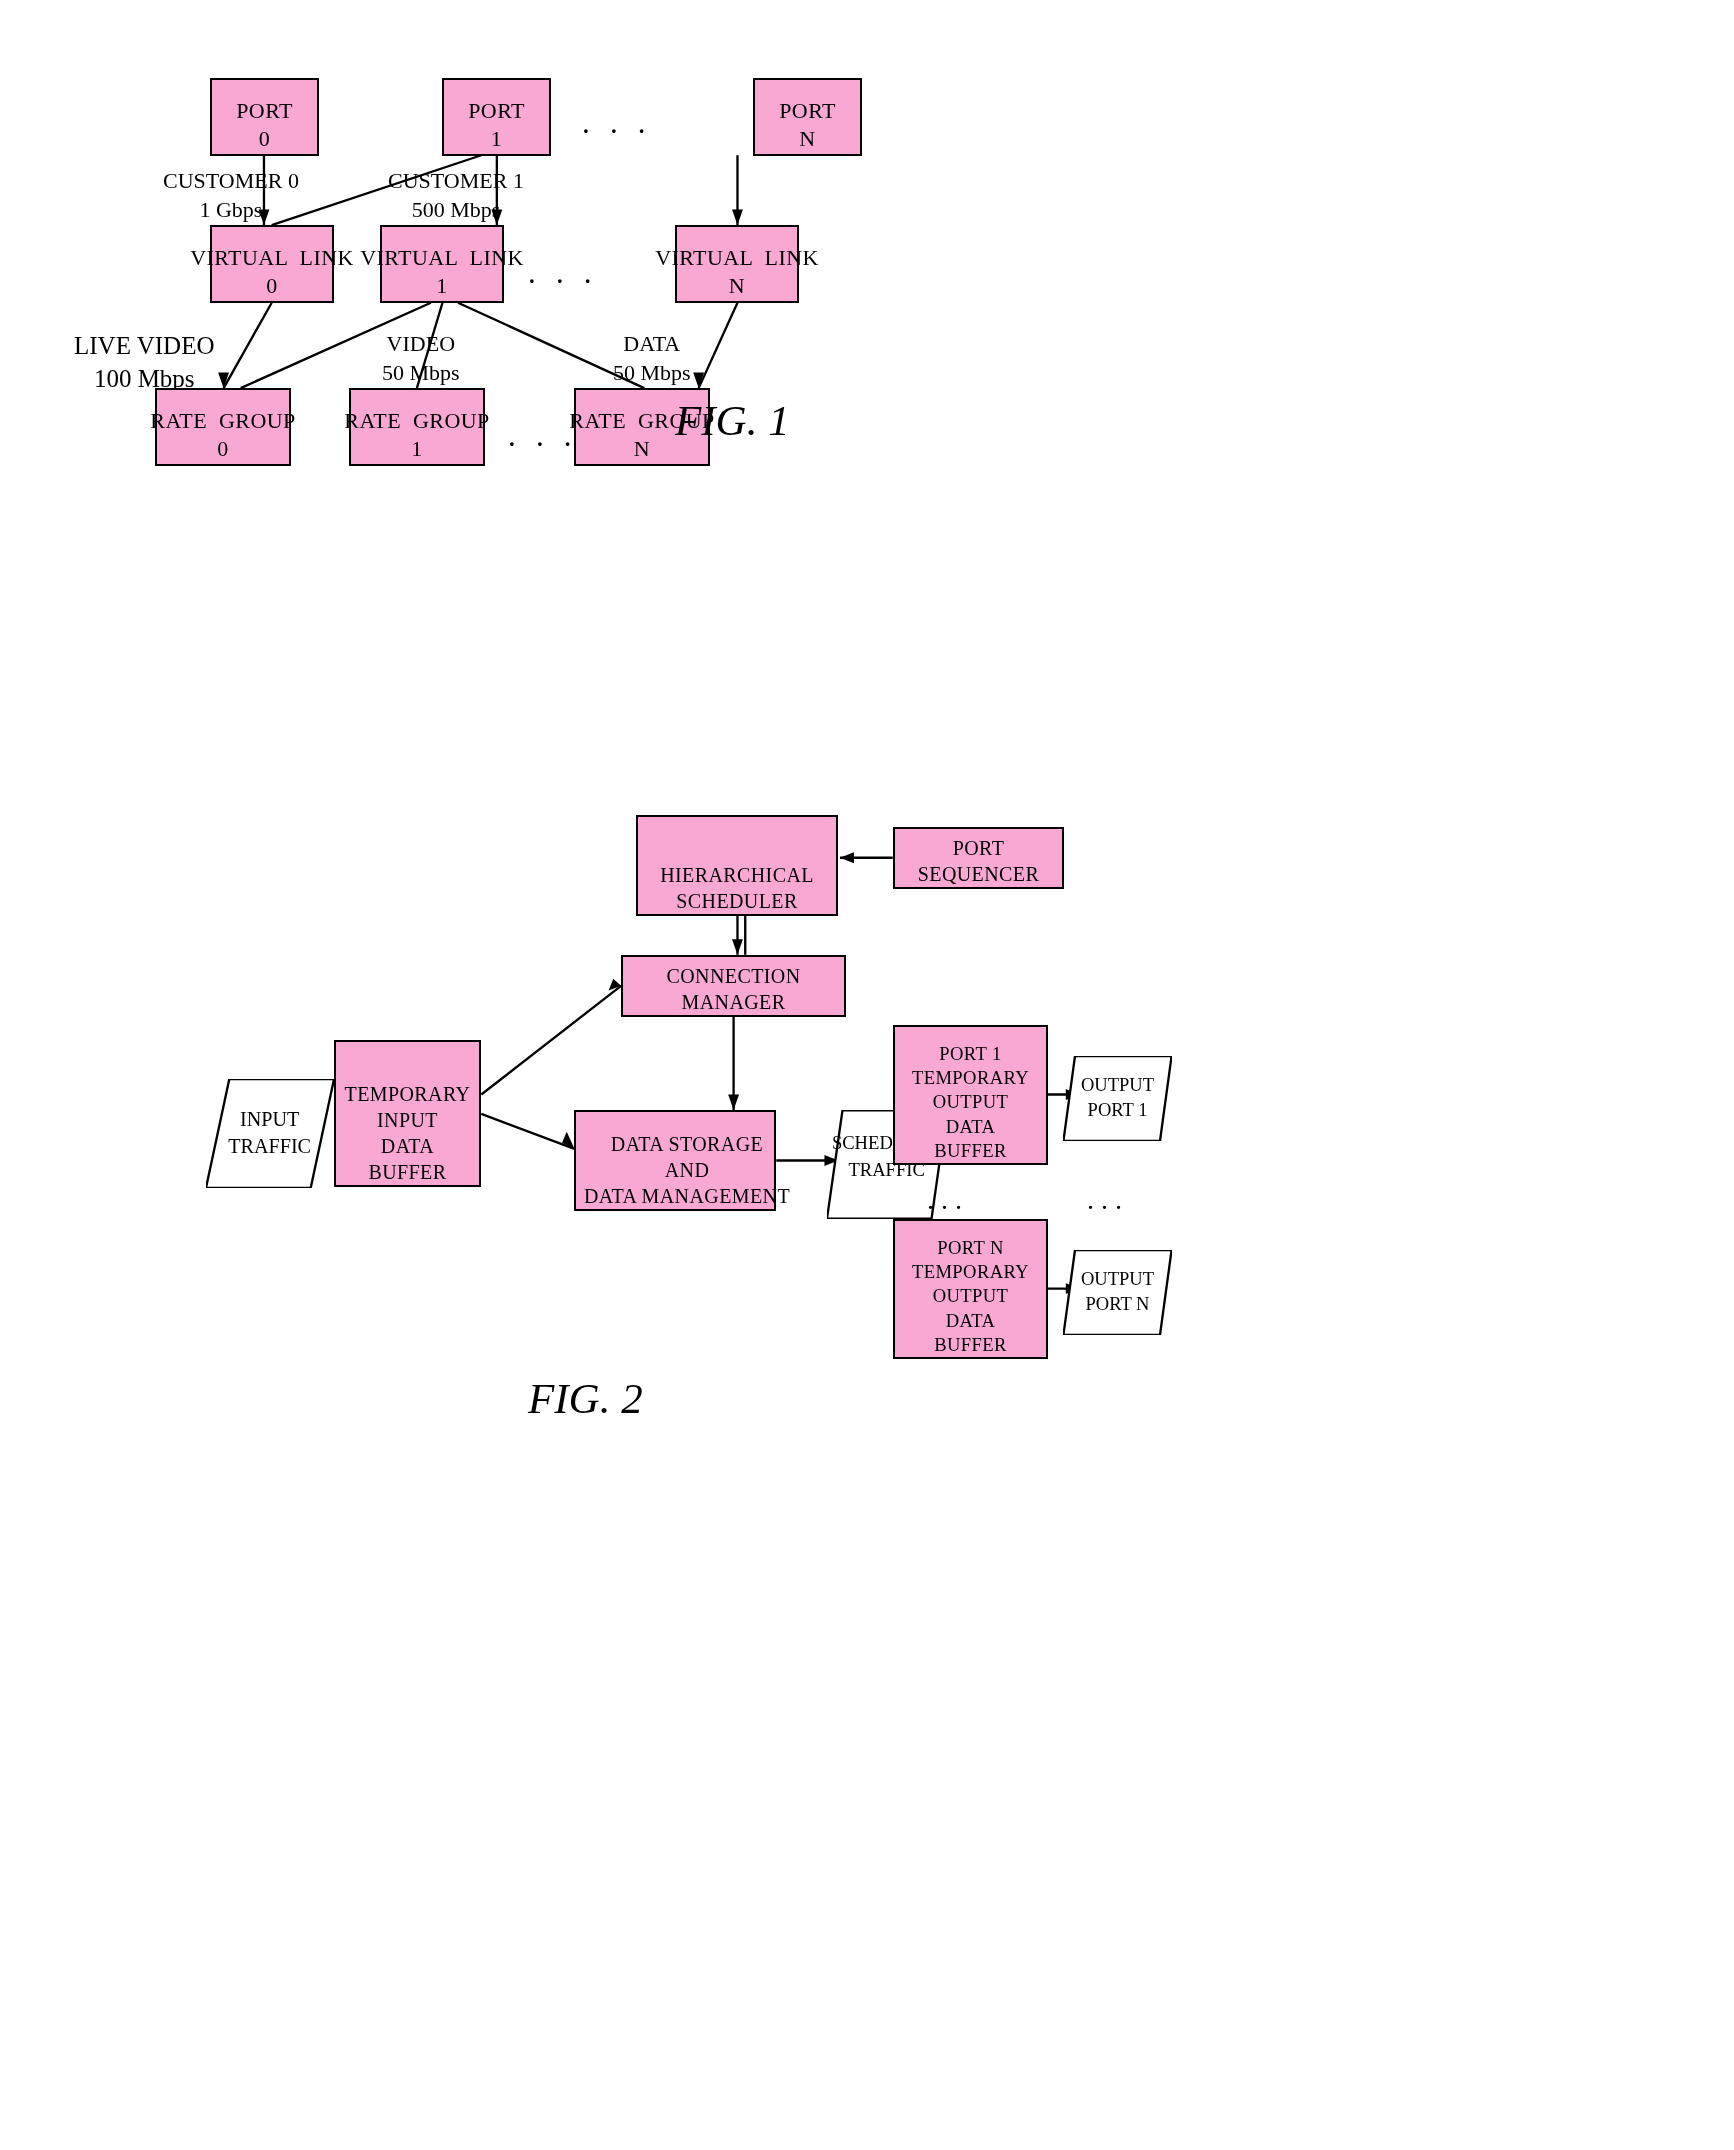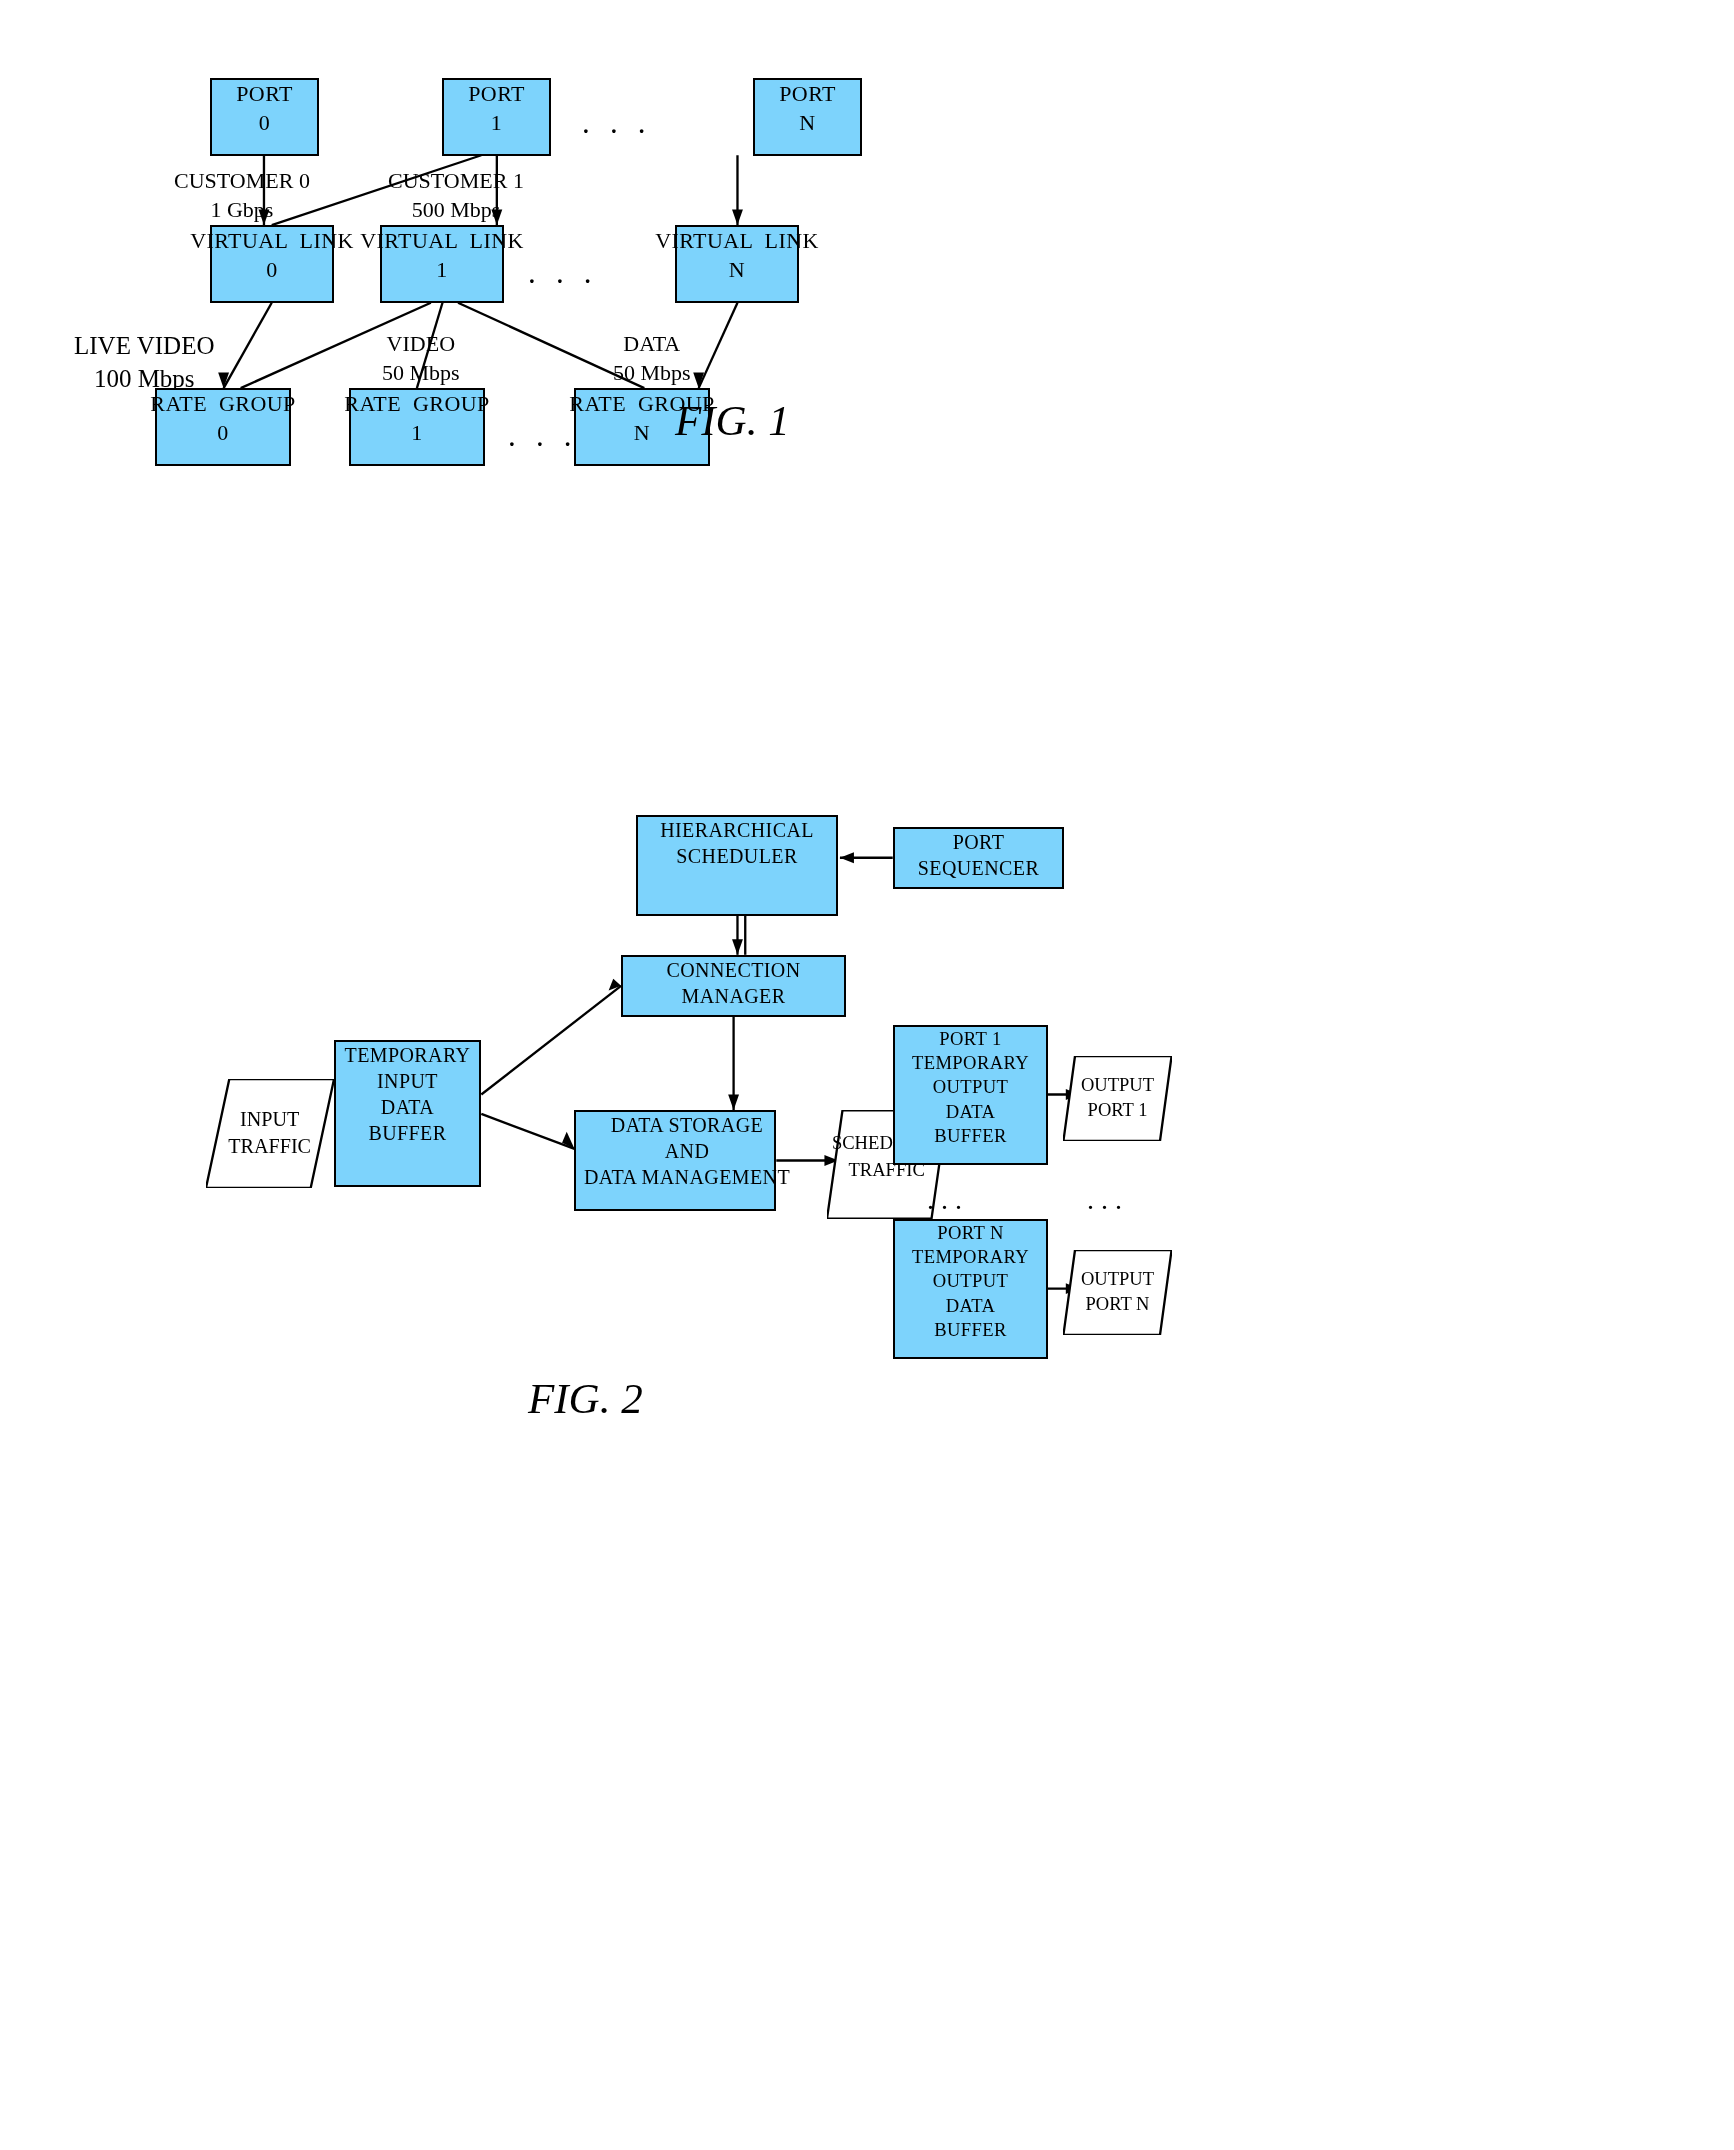--- a/index.html
+++ b/index.html
@@ -15,23 +15,23 @@
     .diagram-container {
       position: relative;
       width: 1735px;
       height: 2151px;
     }
 
     
     .box {
       position: absolute;
       border: 2.3px solid #000;
-      background: #7dd3fc;
+      background: #f9a8d4;
       display: flex;
-      align-items: flex-start;
+      align-items: flex-end;
       justify-content: center;
       text-align: center;
       font-size: 22px;
       font-weight: normal;
       line-height: 1.3;
       letter-spacing: 0.02em;
     }
 
     .box-label {
       position: absolute;
@@ -189,21 +189,21 @@
 1</span>
   </div>
 
   <div class="box" id="pn">
     <span style="white-space:pre">PORT
 N</span>
   </div>
 
   <div id="dots-ports" style="position:absolute; left:582px; top:105px; font-size:31px;">. . .</div>
 
-  <div id="cust0-label" class="box-label" style="left:174px; top:167px; font-size:22px; text-align:center;">CUSTOMER 0<br>1 Gbps</div>
+  <div id="cust0-label" class="box-label" style="left:163px; top:167px; font-size:22px; text-align:center;">CUSTOMER 0<br>1 Gbps</div>
   <div id="cust1-label" class="box-label" style="left:388px; top:167px; font-size:22px; text-align:center;">CUSTOMER 1<br>500 Mbps</div>
 
   <div class="box" id="vl0">
     <span style="white-space:pre; text-align:center;">VIRTUAL  LINK
 0</span>
   </div>
 
   <div class="box" id="vl1">
     <span style="white-space:pre; text-align:center;">VIRTUAL  LINK
 1</span>

